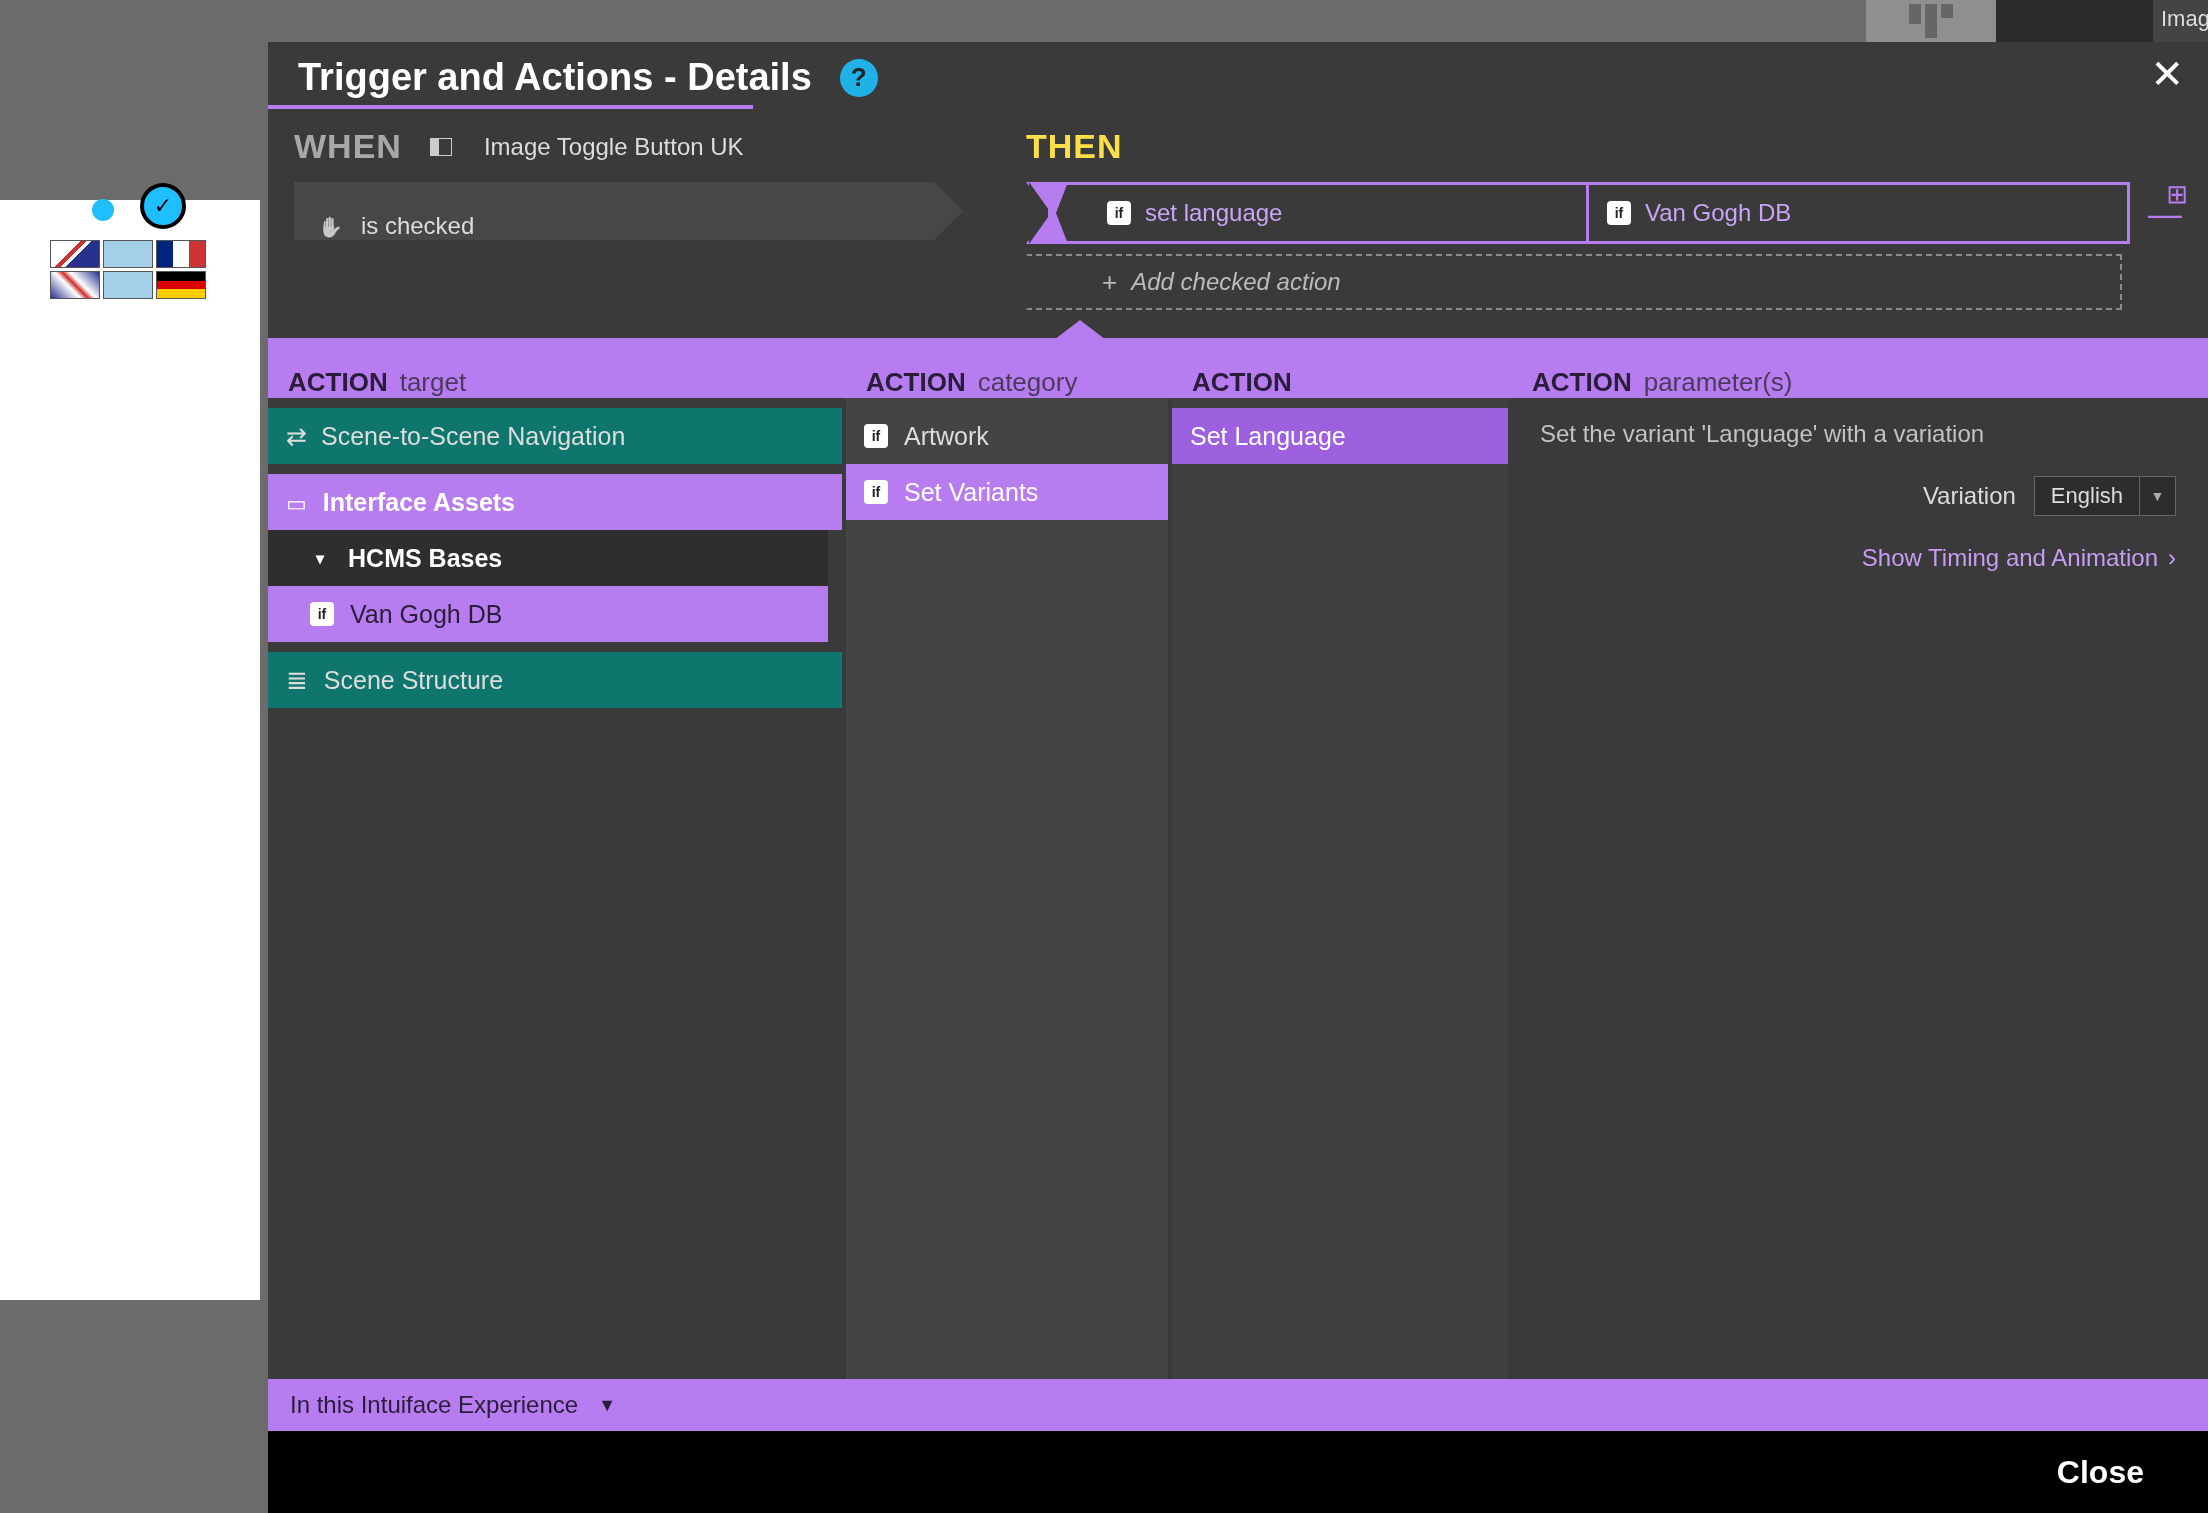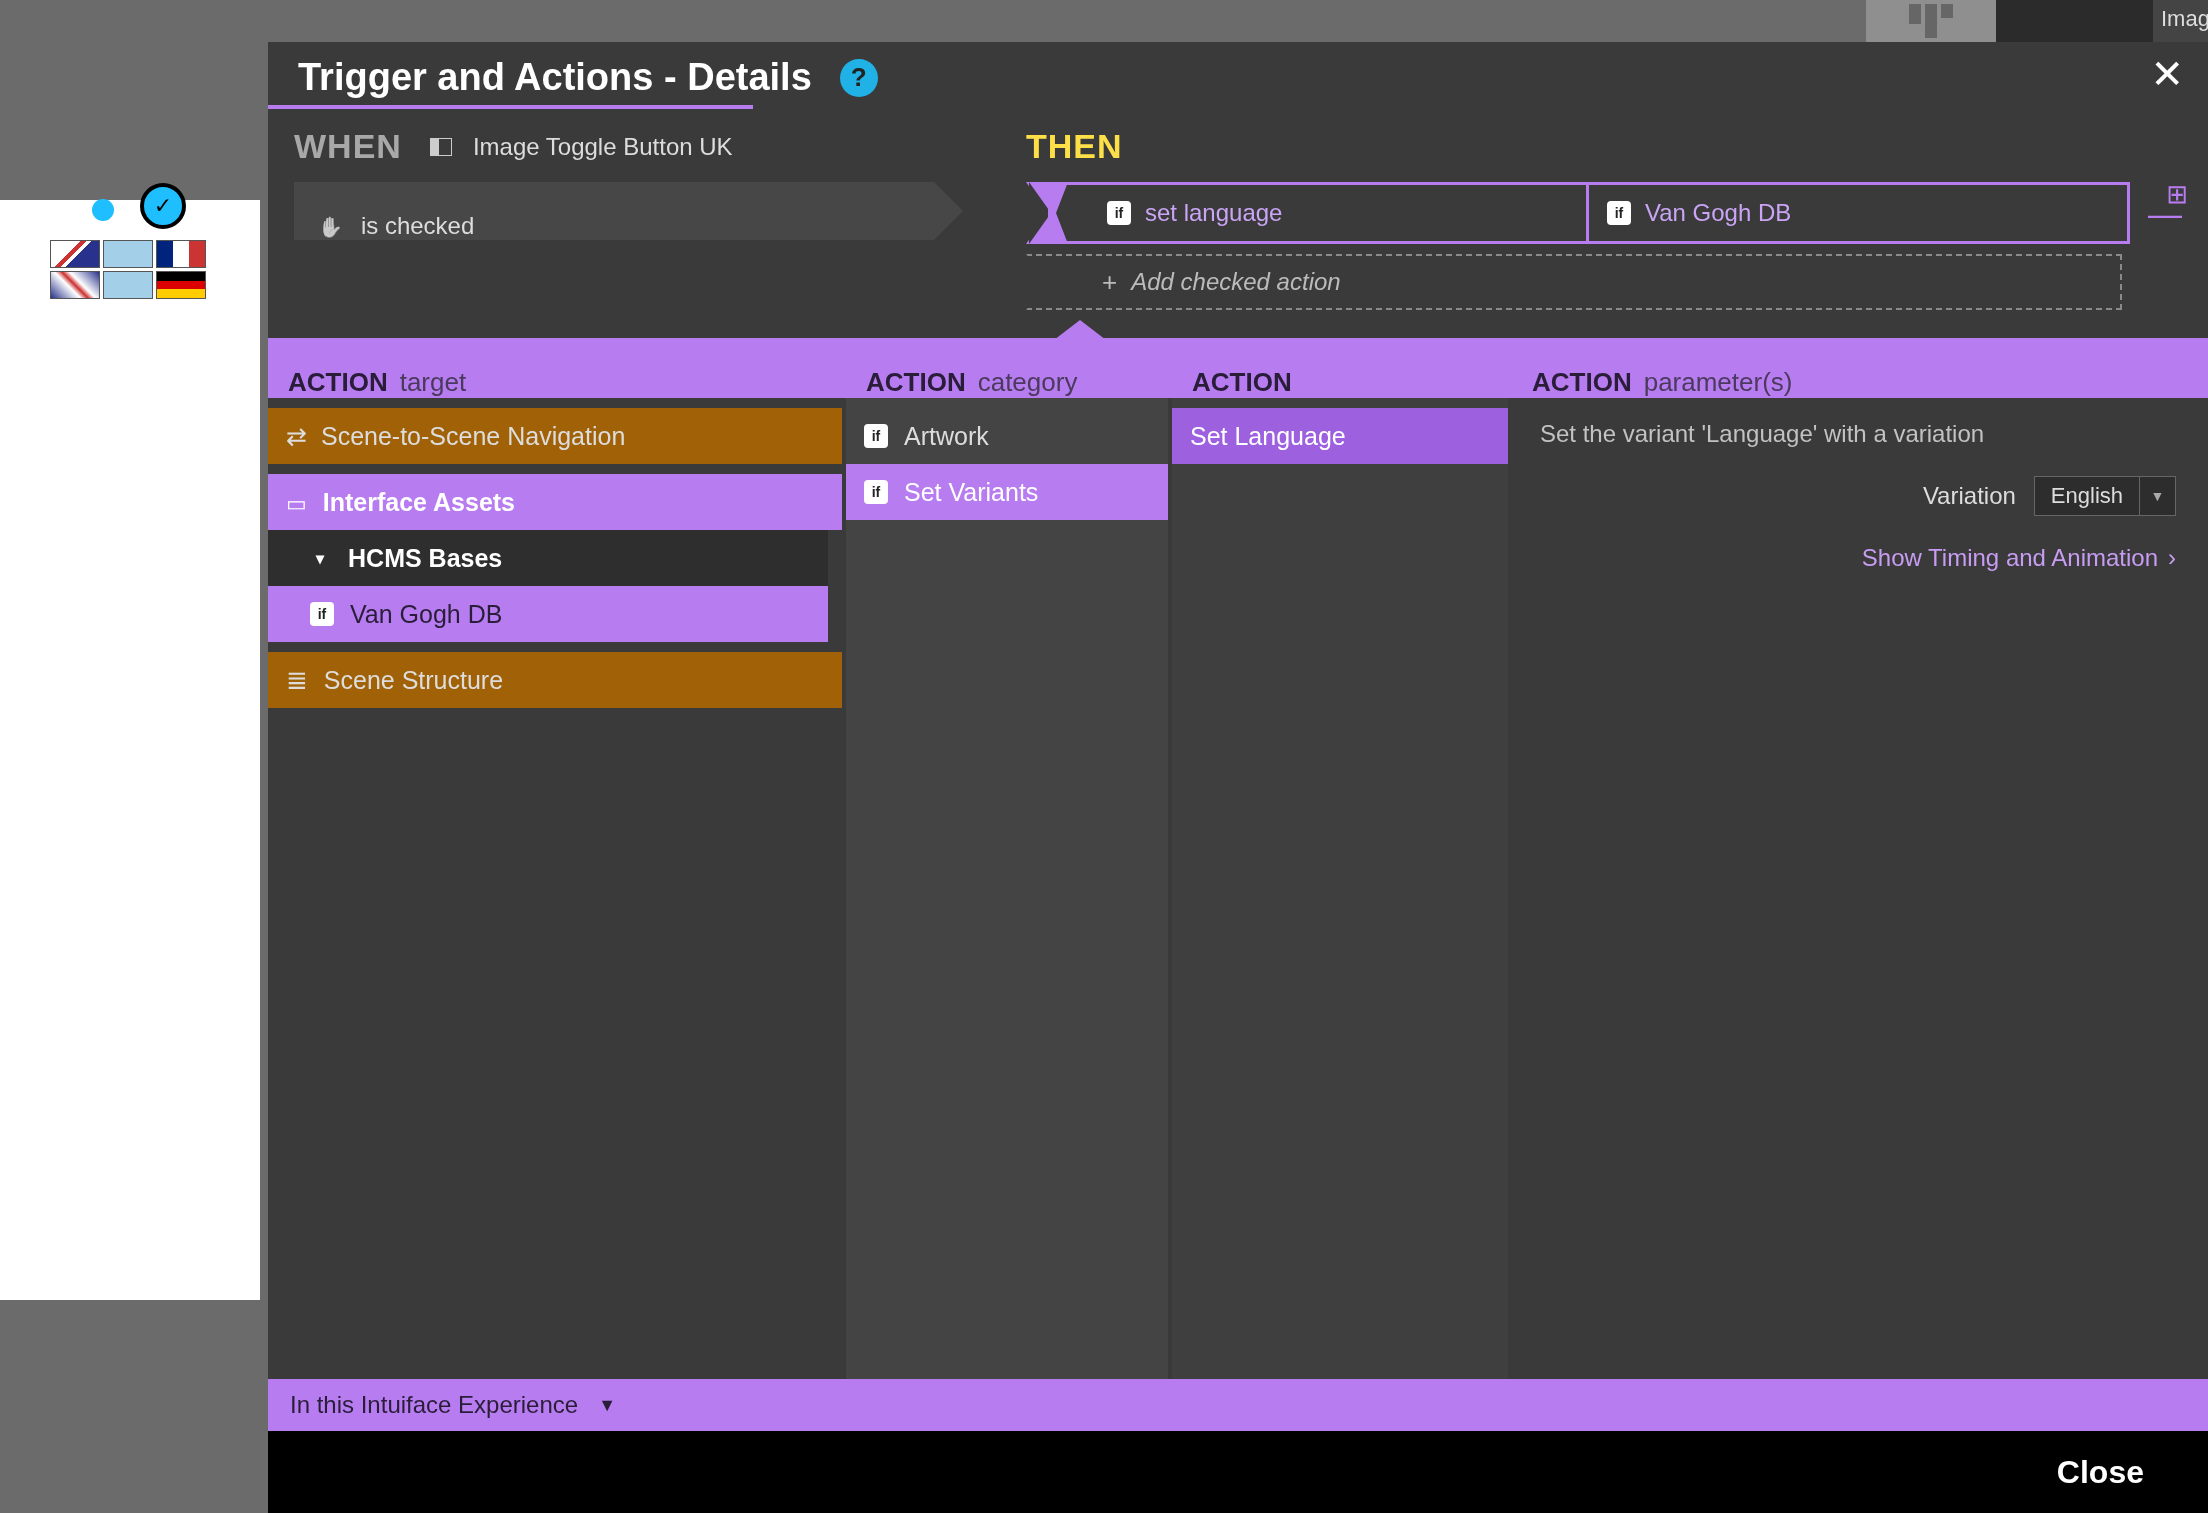--- a/index.html
+++ b/index.html
@@ -135,21 +135,21 @@
     padding: 18px 26px 28px 26px;
     position: relative;
   }
   .when-col { width: 700px; }
   .then-col { flex: 1; margin-left: 32px; position: relative;}
   .when-head { display: flex; align-items: center; gap: 28px; }
   .when-label { color: #a8a8a8; font-size: 34px; font-weight: 700; letter-spacing: 1px;}
   .then-label { color: #fde047; font-size: 34px; font-weight: 700; letter-spacing: 1px;}
   .when-source {
     color: #ddd; font-size: 24px;
-    display: flex; align-items: center; gap: 21px;
+    display: flex; align-items: center; gap: 32px;
   }
   .win-icon {
     width: 22px; height: 18px;
     border: 1.5px solid #ccc;
     position: relative;
   }
   .win-icon::before{
     content:""; position:absolute; left:0;top:0;width:8px;height:100%;background:#ccc;
   }
 
@@ -302,21 +302,21 @@
   .col.light { background: #444; }
 
   .list-item {
     height: 56px;
     display: flex; align-items: center;
     padding: 0 18px;
     gap: 16px;
     color: #ddd;
     font-size: 25px;
   }
-  .list-item.dark { background: #a16207; }
+  .list-item.dark { background: #0f766e; }
   .list-item.sel { background: #b77df0; color: #2a1d3a; }
   .list-item.sel-dark { background: #9d61e0; color:#fff; }
   .list-item.indent { padding-left: 48px; font-weight:600; color:#fff; background:#2e2e2e;}
   .list-item.indent2 { padding-left: 42px;}
   .sublabel { color:#fff;}
 
   .chev-down { display:inline-block; transform: rotate(0deg); font-size:16px; margin-right: 8px;}
   .swap-icon::before{content:"⇄"; letter-spacing:-2px;}
   .layers-icon::before{content:"≣"; font-size:26px;}
   .asset-icon::before{content:"▭"; font-size:22px; color:#fff;}

